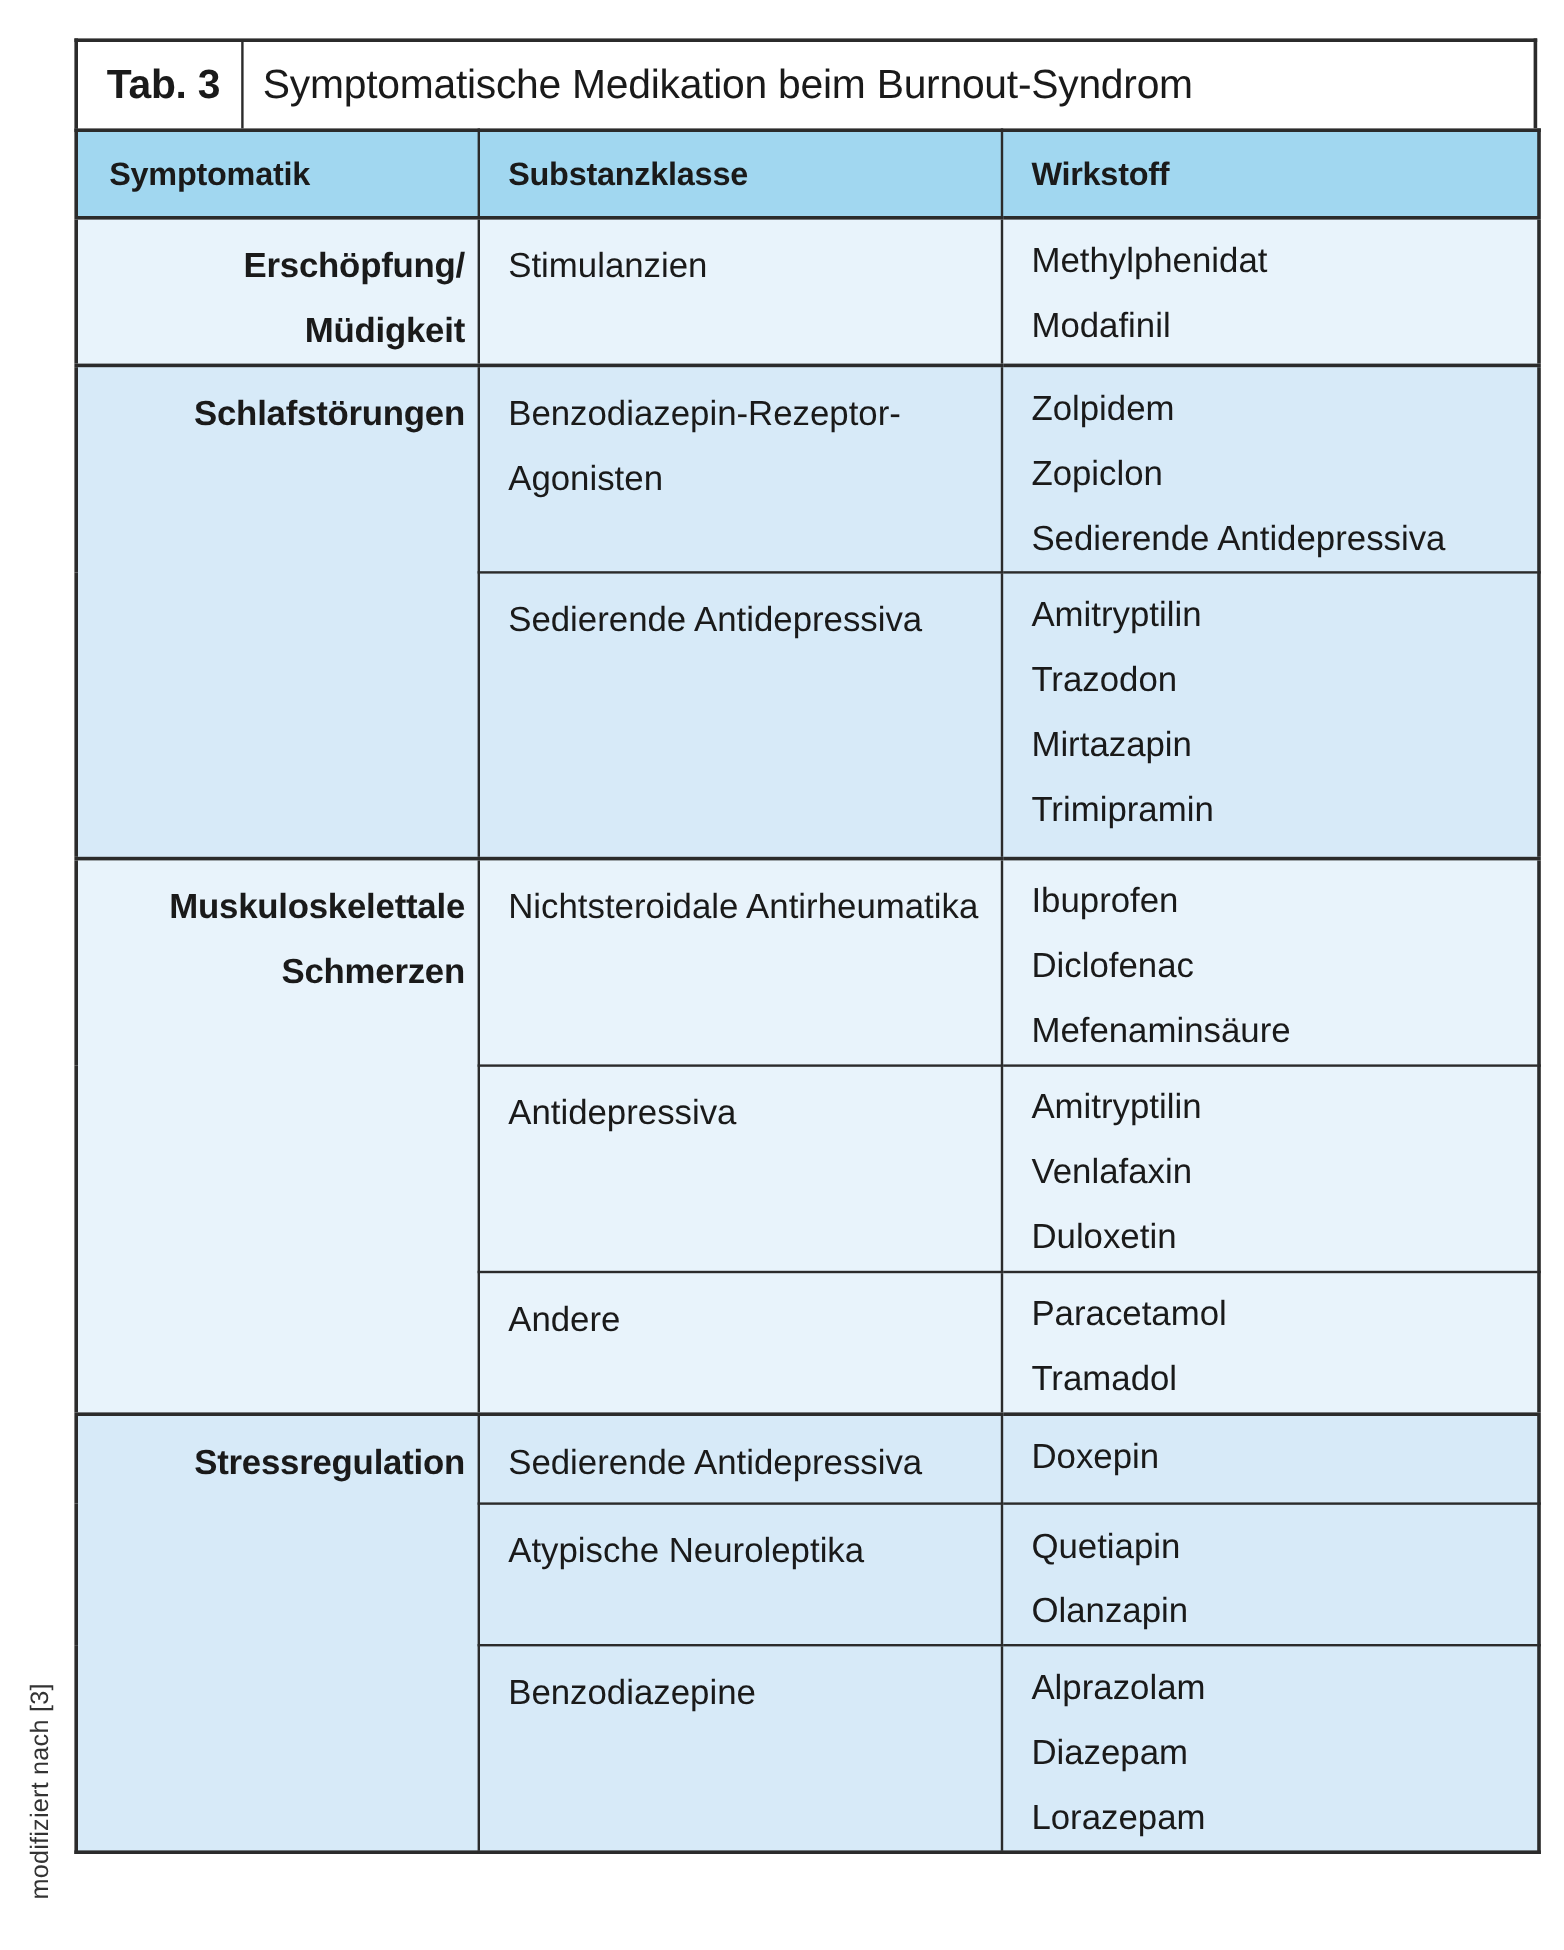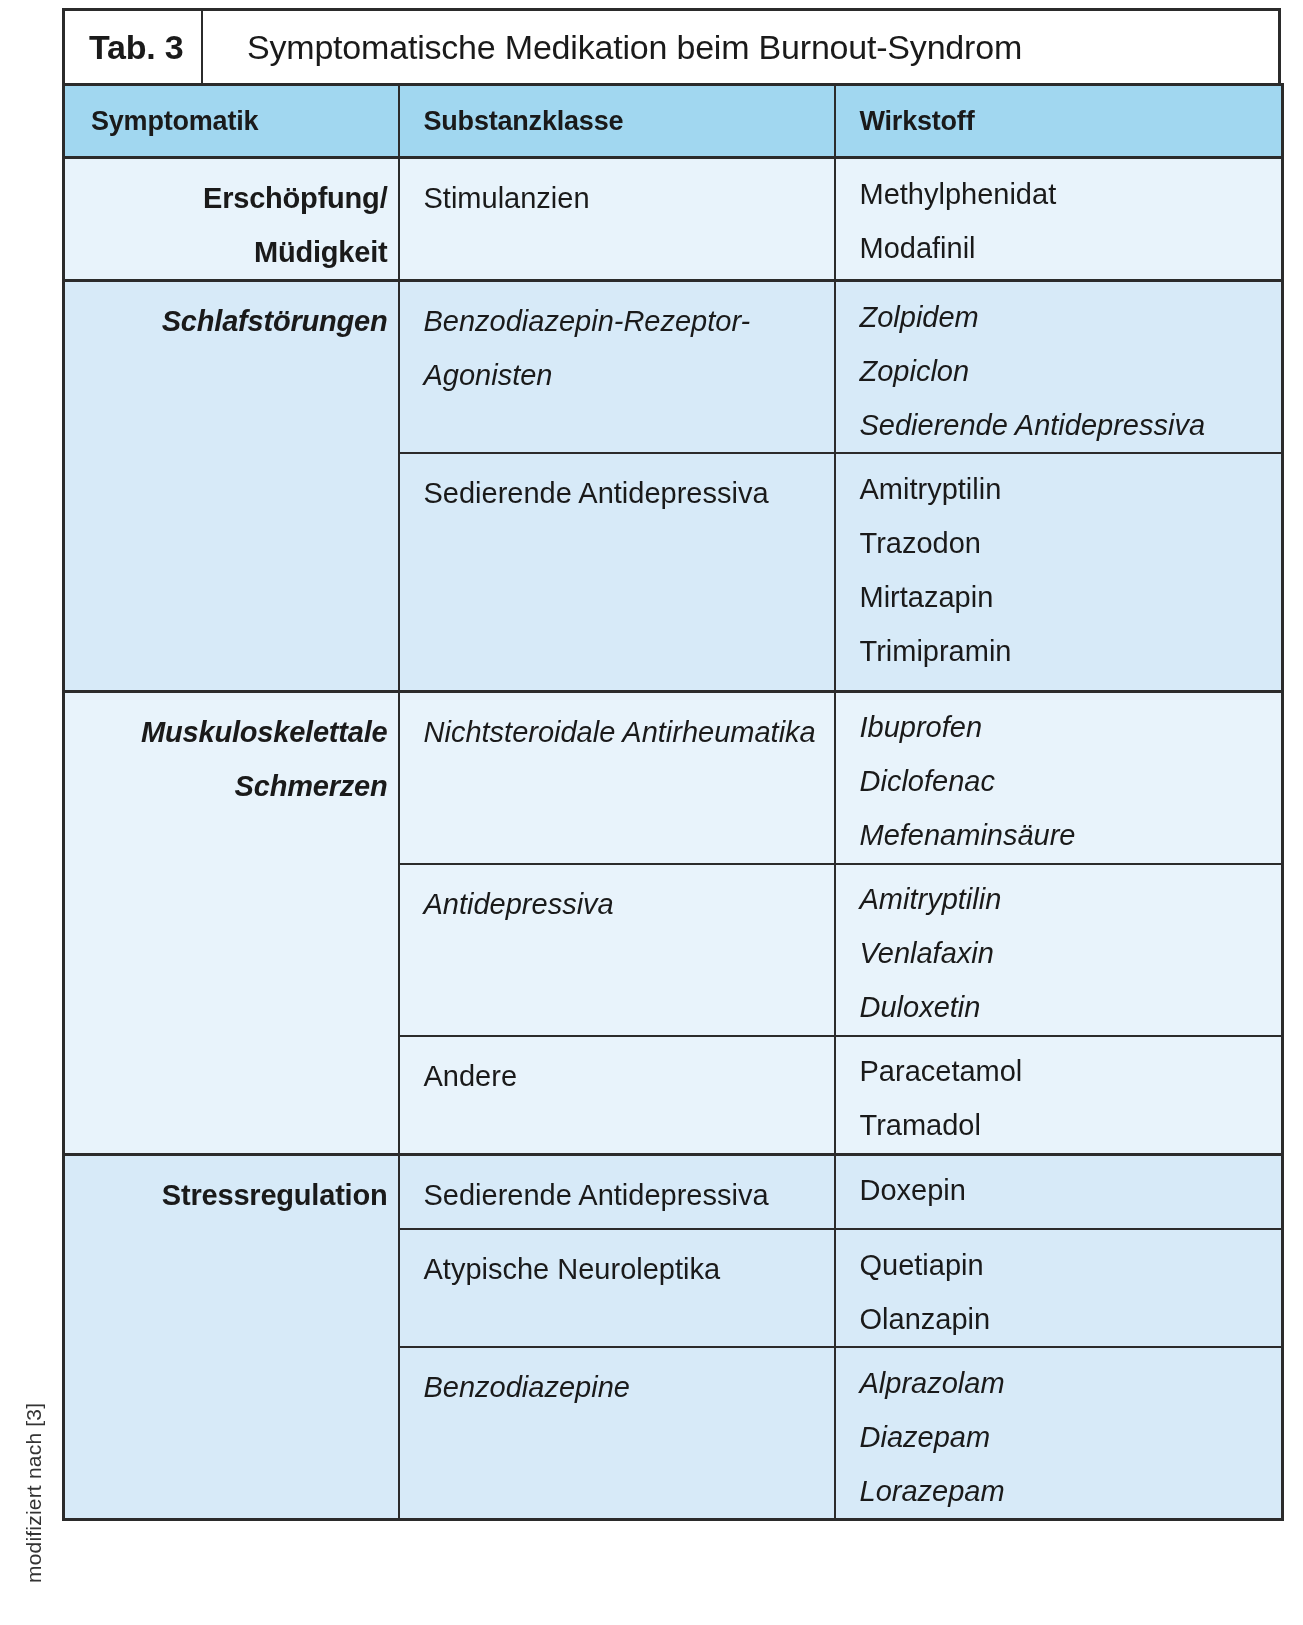--- a/index.html
+++ b/index.html
@@ -8,34 +8,34 @@
     --sec-dark:#d7eaf8;
     --border:#2b2b2b;
     --text:#1a1a1a;
   }
   html,body{margin:0;padding:0;}
   body{
     width:1303px;height:1625px;background:#ffffff;position:relative;
     font-family:"Liberation Sans",sans-serif;color:var(--text);
     overflow:hidden;
   }
-  .page{position:absolute;left:62px;top:8px;}
+  .page{position:absolute;left:62px;top:32px;}
 
   
   .title-bar{
     width:1219px;height:75px;box-sizing:border-box;background:#fff;
     border:3px solid var(--border);border-bottom:none;
     display:flex;align-items:stretch;font-size:34px;letter-spacing:-0.2px;
   }
   .title-tag{
     width:138px;box-sizing:border-box;flex:0 0 auto;
     display:flex;align-items:center;padding-left:24px;
     border-right:2px solid var(--border);font-weight:bold;
   }
-  .title-text{display:flex;align-items:center;padding-left:44px;}
+  .title-text{display:flex;align-items:center;padding-left:16px;}
 
   
   table{
     border-collapse:collapse;width:1219px;table-layout:fixed;
     border:3px solid var(--border);
   }
   th,td{border:2px solid var(--border);box-sizing:border-box;}
   thead th{
     background:var(--header-bg);height:73px;font-size:27px;
     text-align:left;vertical-align:middle;font-weight:bold;
@@ -48,21 +48,21 @@
   td{vertical-align:top;font-size:29px;padding:8px 10px 0 24px;}
   td.sym-cell{
     font-weight:bold;white-space:pre-line;line-height:54px;
     padding-left:26px;padding-top:12px;letter-spacing:-0.2px;text-align:right;
   }
   td.klass-cell{line-height:54px;padding-top:12px;}
   td.drugs-cell{padding-top:8px;}
   .drug{height:54px;display:flex;align-items:center;}
   tr.n1{height:75px;}
   tr.n2{height:93px;}
-  tr.n3{height:154px;font-style:italic;}
+  tr.n3{height:154px;}
   tr.n4{height:238px;}
 
   
   .footnote{
     position:absolute;left:22px;top:1583px;
     transform:rotate(-90deg);transform-origin:0 0;
     font-size:21px;color:#333;white-space:nowrap;letter-spacing:0.2px;
   }
 </style>
 </head>

